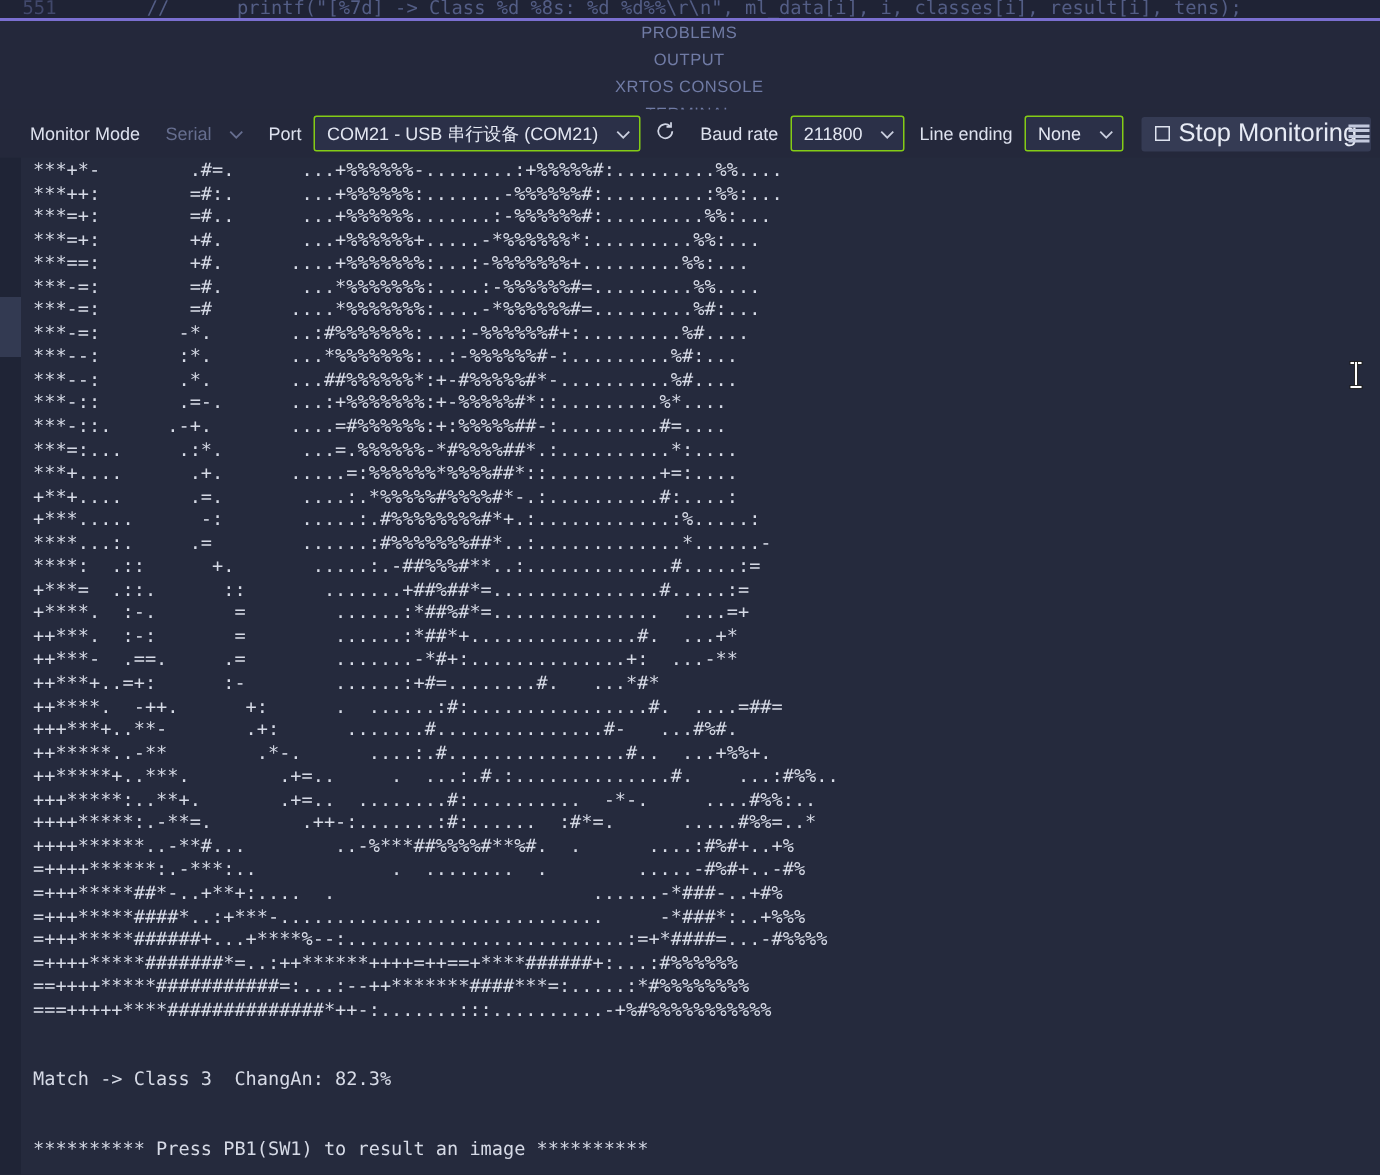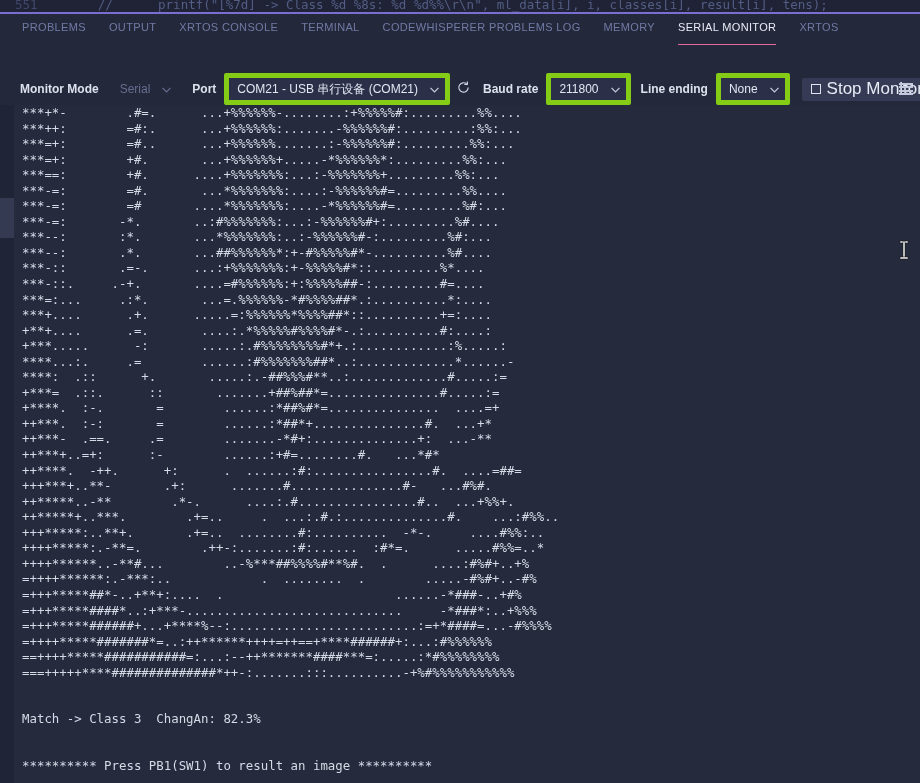--- a/index.html
+++ b/index.html
@@ -49,20 +49,21 @@
   
   .panel-tabs {
     position: absolute;
     left: 0; top: 16px;
     width: 920px; height: 28px;
     background: #24283b;
     display: flex;
     align-items: center;
     padding-left: 22px;
     box-sizing: border-box;
+    flex-direction: column;
   }
   .panel-tab {
     position: relative;
     font-size: 11px;
     letter-spacing: 0.35px;
     color: #707ba5;
     padding: 0 0 6px 0;
     margin-right: 23px;
     height: 28px;
     display: flex;
@@ -128,27 +129,27 @@
     align-items: center;
     padding-left: 20px;
     box-sizing: border-box;
     font-size: 12px;
   }
   .tb-label {
     color: #dde1ee;
     white-space: nowrap;
     margin-right: 8px;
   }
-  .tb-label.bold { font-weight: bold; }
+  .tb-label.bold { font-weight: normal; }
 
   .select {
     display: flex;
     align-items: center;
     height: 22px;
-    border: 5px solid #84cc16;
+    border: 1px solid #84cc16;
     background: #2b3048;
     border-radius: 2px;
     padding: 0 4px 0 8px;
     margin-right: 10px;
     color: #e3e7f2;
     white-space: nowrap;
     cursor: pointer;
   }
   .select.disabled {
     border-color: transparent;

